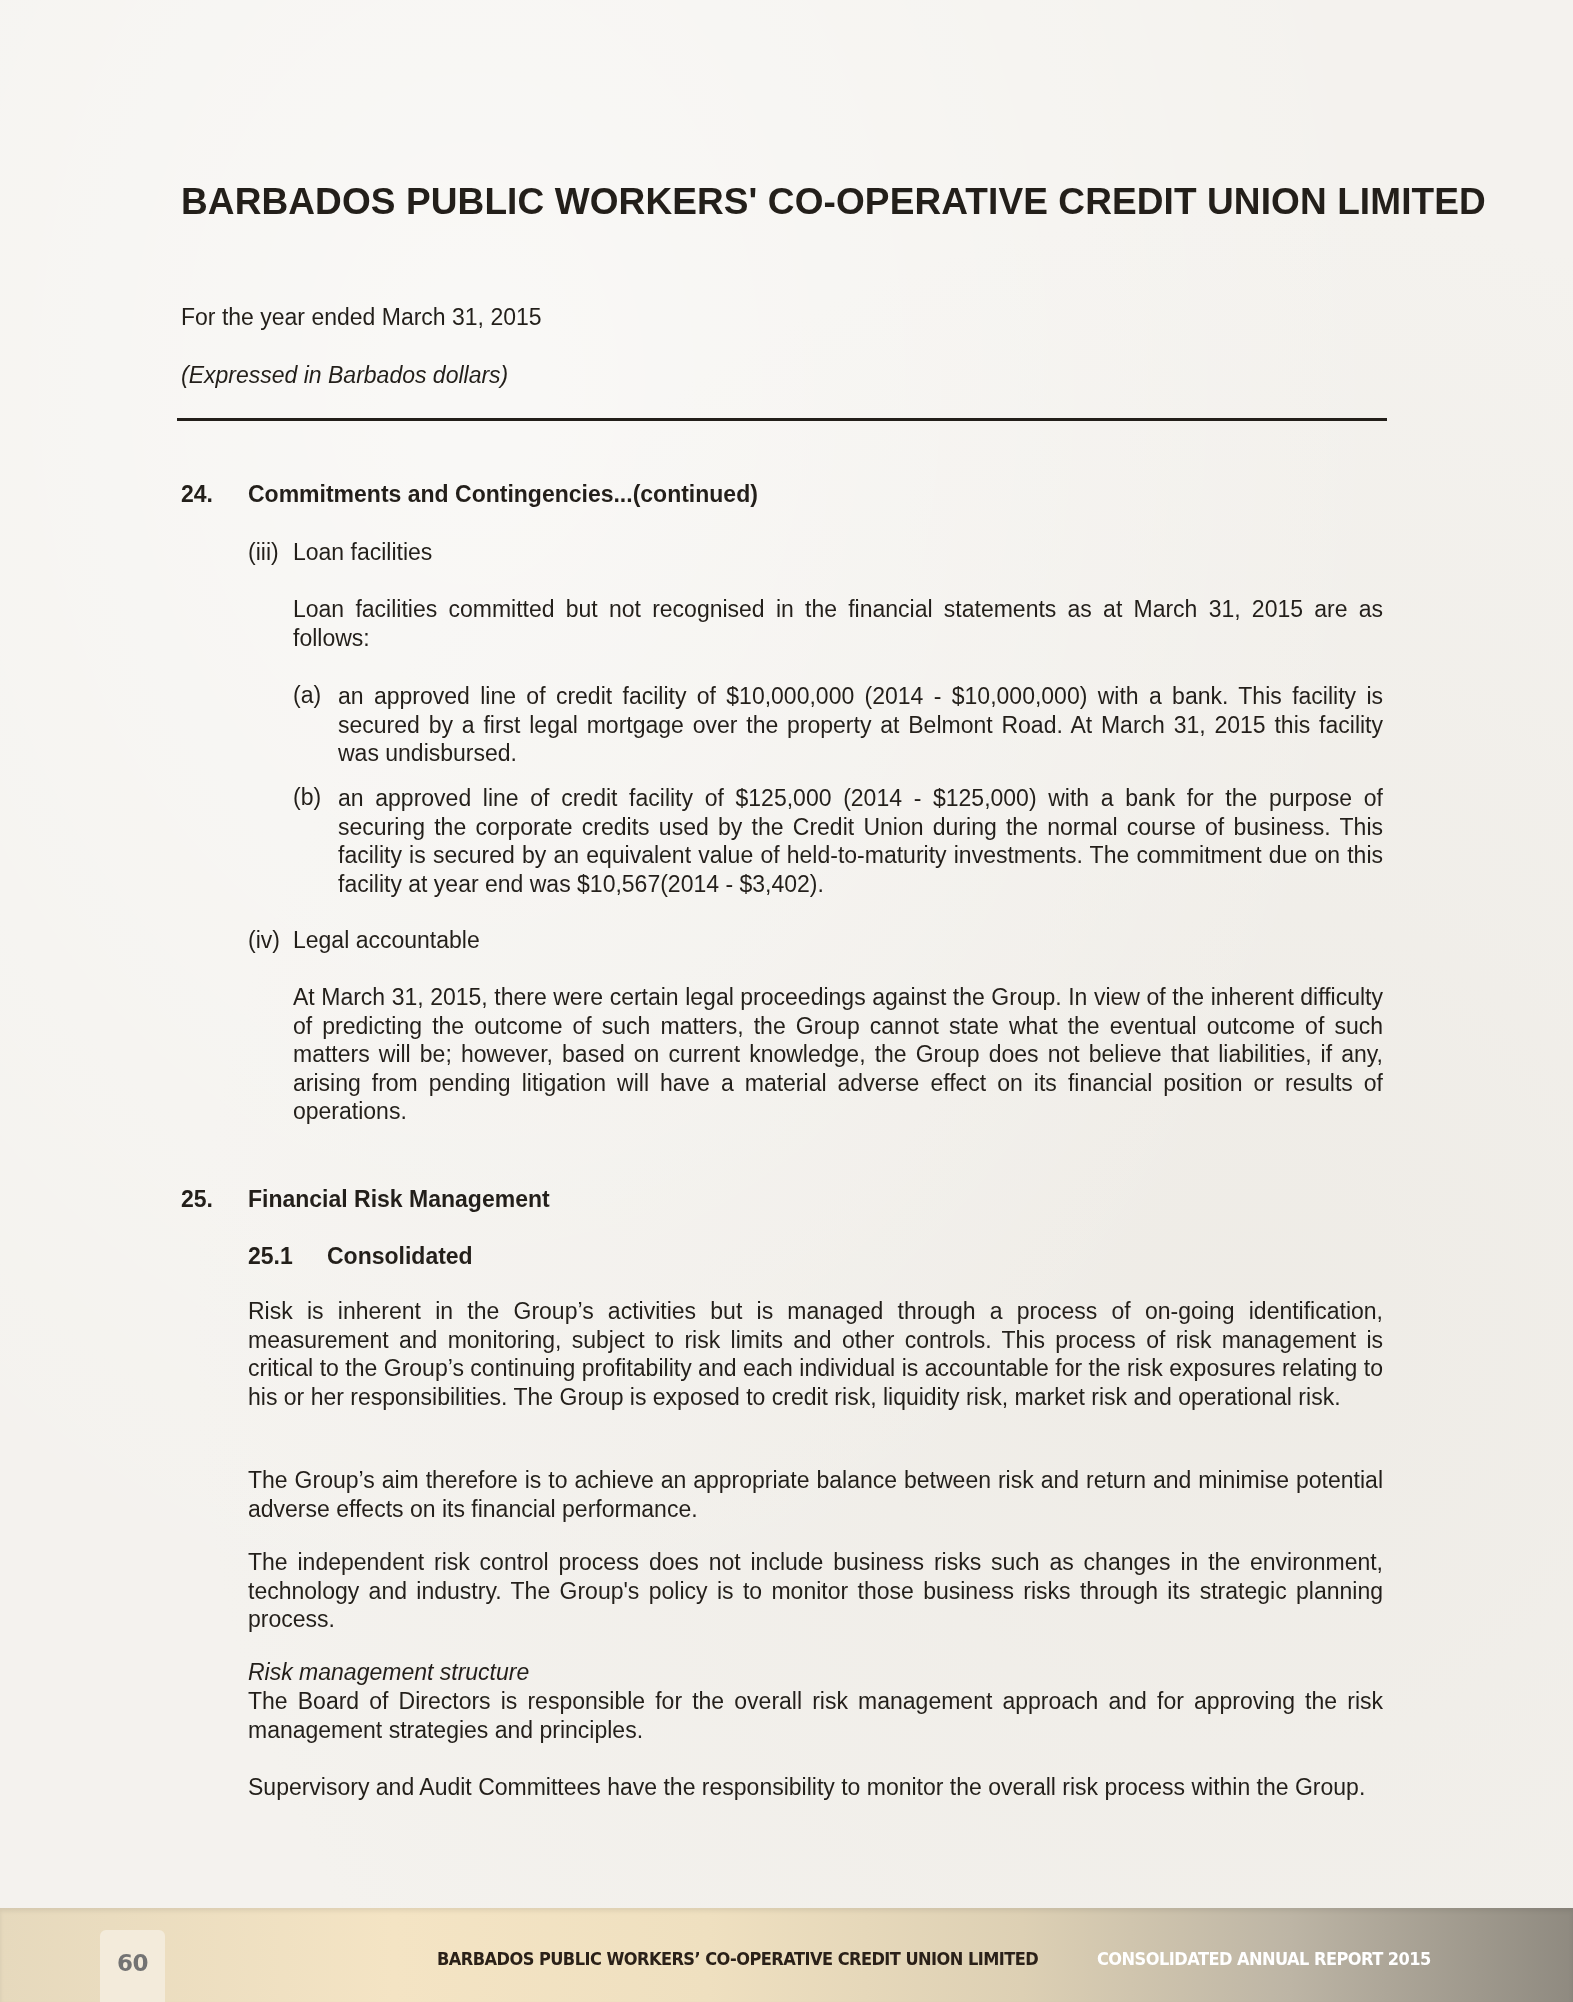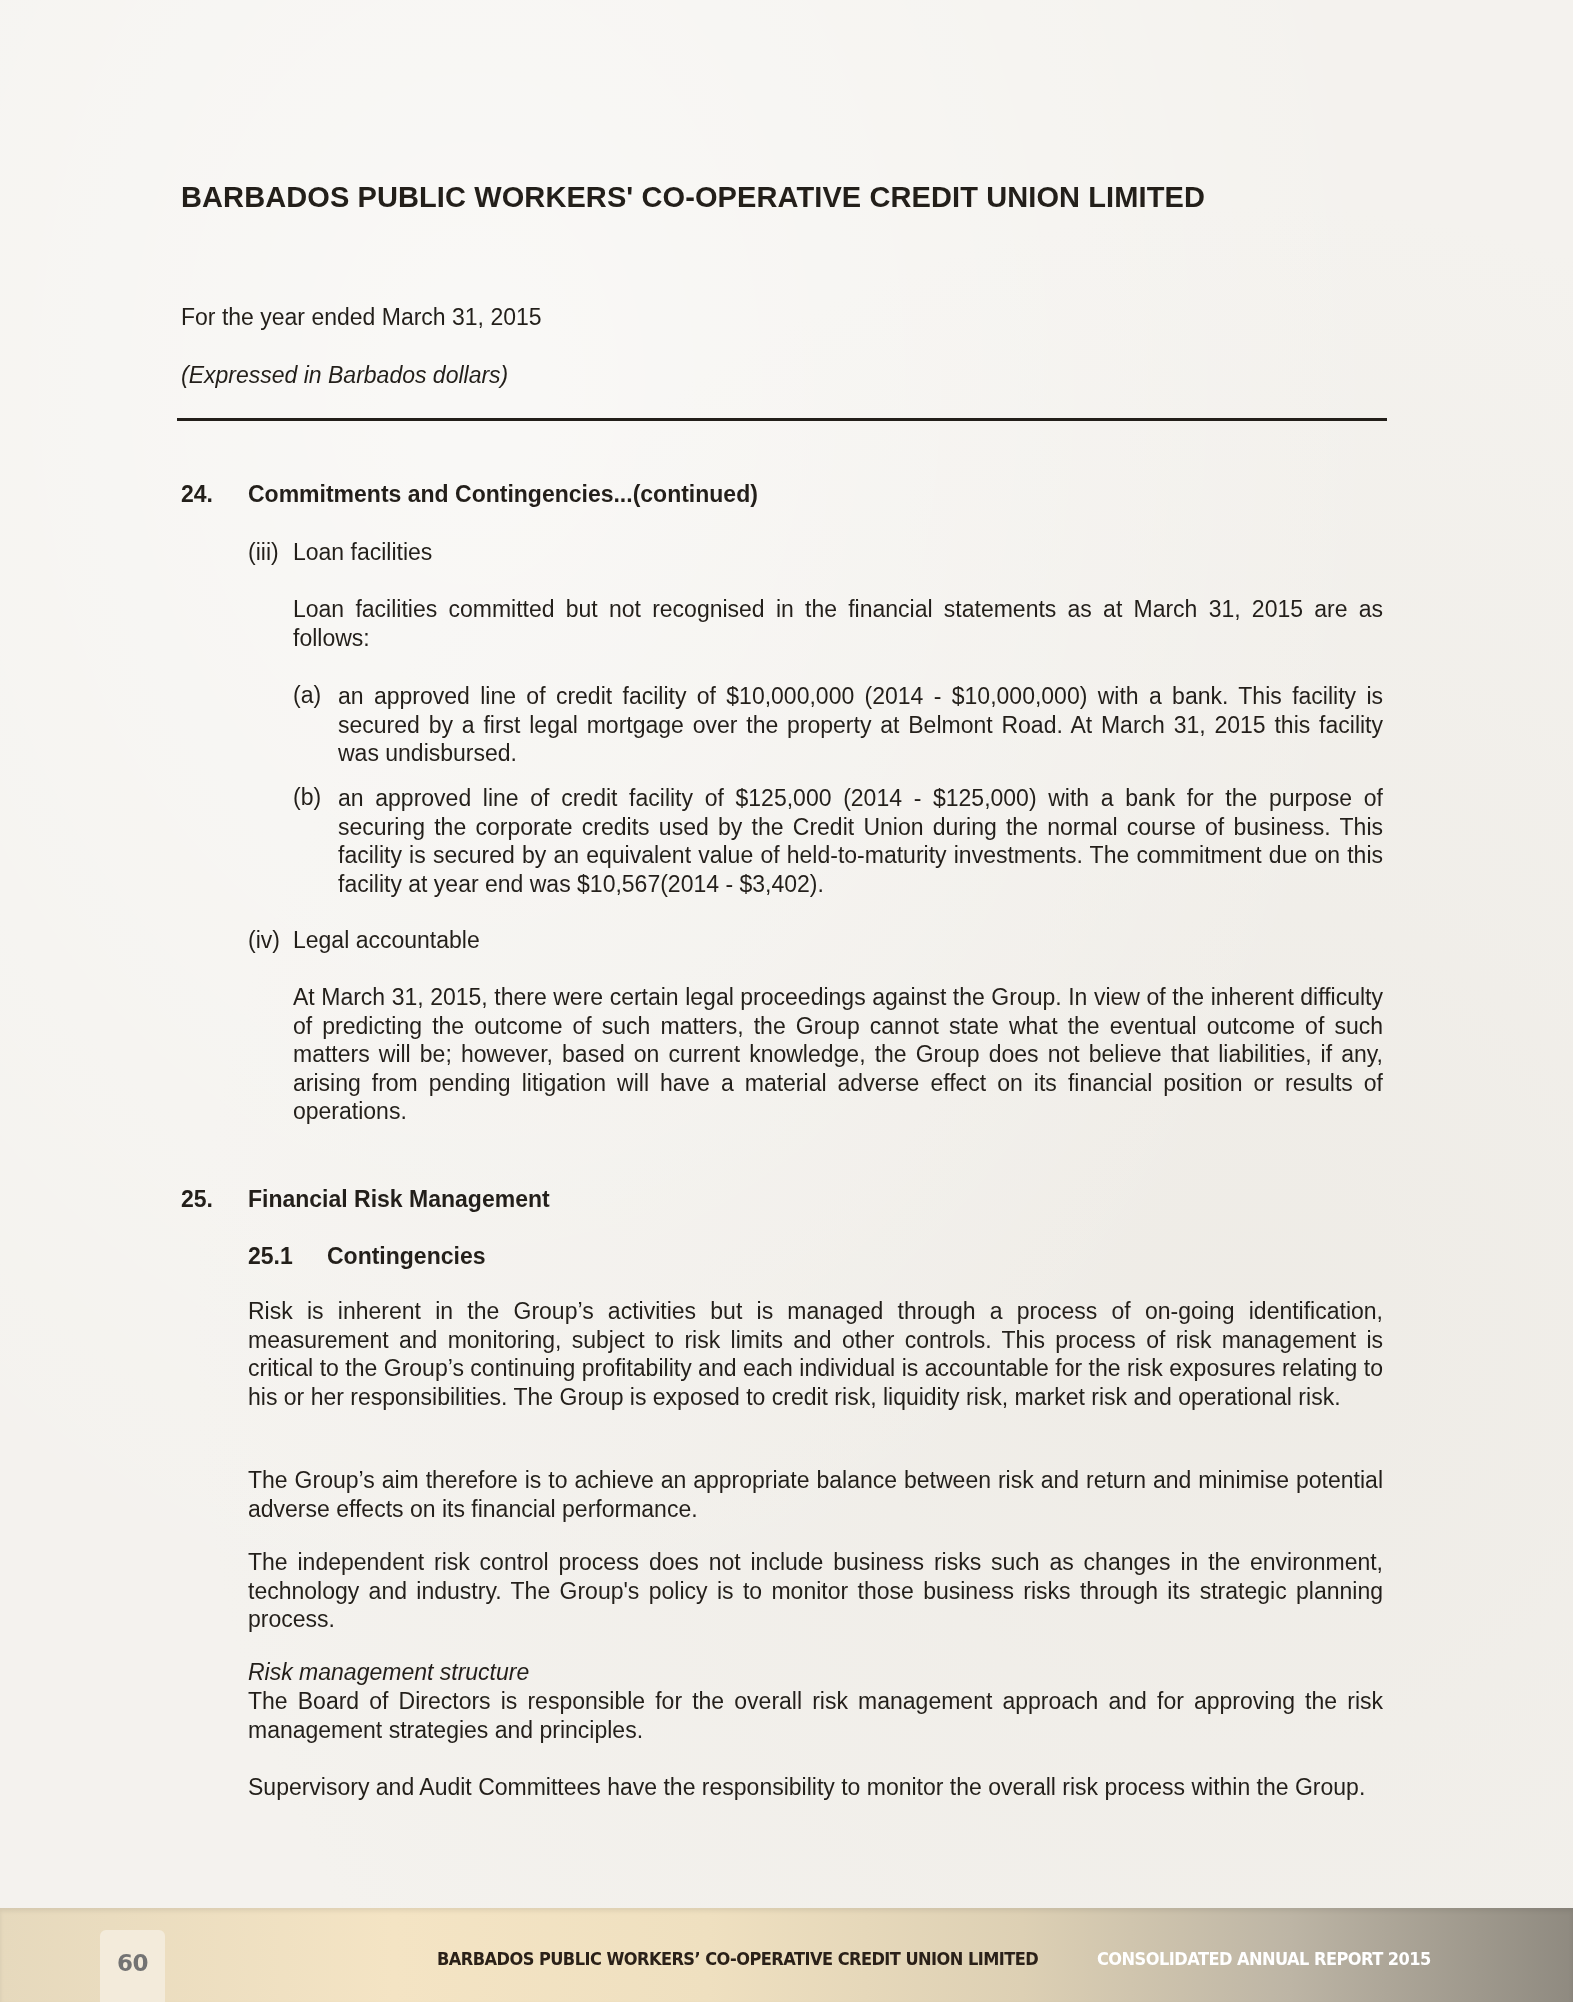--- a/index.html
+++ b/index.html
@@ -11,21 +11,21 @@
   }
   .page {
     position: absolute; left: 0; top: 0; width: 1573px; height: 1908px;
     background:
       radial-gradient(ellipse at 30% 20%, rgba(255,255,255,0.5), rgba(0,0,0,0) 60%),
       radial-gradient(ellipse at 80% 70%, rgba(230,226,218,0.4), rgba(0,0,0,0) 60%),
       #f4f2ee;
   }
   .title {
     position: absolute; left: 181px; top: 181px;
-    font-size: 29px; font-weight: bold; letter-spacing: 0.1px; margin: 0;
+    font-size: 37px; font-weight: bold; letter-spacing: 0.1px; margin: 0;
   }
   .sub { position: absolute; left: 181px; font-size: 23px; margin: 0; }
   .sub1 { top: 247px; }
   .sub2 { top: 304px; }
   .sub3 { top: 362px; font-style: italic; }
   .rule {
     position: absolute; left: 177px; top: 418px; width: 1210px; height: 3px;
     background: #231f1a;
   }
   .content { position: absolute; left: 0; top: 0; width: 100%; }
@@ -97,21 +97,21 @@
 
     <span class="abs item-label" style="top:927px">(iv)</span>
     <span class="abs item-title" style="top:927px">Legal accountable</span>
 
     <p class="abs para p-lvl2" style="top:983px">At March 31, 2015, there were certain legal proceedings against the Group. In view of the inherent difficulty of predicting the outcome of such matters, the Group cannot state what the eventual outcome of such matters will be; however, based on current knowledge, the Group does not believe that liabilities, if any, arising from pending litigation will have a material adverse effect on its financial position or results of operations.</p>
 
     <span class="abs sec-head sec-num" style="top:1186px">25.</span>
     <span class="abs sec-head sec-title" style="top:1186px">Financial Risk Management</span>
 
     <span class="abs sec-head" style="top:1243px; left:248px">25.1</span>
-    <span class="abs sec-head" style="top:1243px; left:327px">Contingencies</span>
+    <span class="abs sec-head" style="top:1243px; left:327px">Consolidated</span>
 
     <p class="abs para p-lvl1" style="top:1297px">Risk is inherent in the Group’s activities but is managed through a process of on-going identification, measurement and monitoring, subject to risk limits and other controls. This process of risk management is critical to the Group’s continuing profitability and each individual is accountable for the risk exposures relating to his or her responsibilities. The Group is exposed to credit risk, liquidity risk, market risk and operational risk.</p>
     <p class="abs para p-lvl1" style="top:1466px">The Group’s aim therefore is to achieve an appropriate balance between risk and return and minimise potential adverse effects on its financial performance.</p>
     <p class="abs para p-lvl1" style="top:1548px">The independent risk control process does not include business risks such as changes in the environment, technology and industry. The Group's policy is to monitor those business risks through its strategic planning process.</p>
 
     <p class="abs para p-lvl1 italic" style="top:1658px">Risk management structure</p>
     <p class="abs para p-lvl1" style="top:1687px">The Board of Directors is responsible for the overall risk management approach and for approving the risk management strategies and principles.</p>
     <p class="abs para p-lvl1" style="top:1773px">Supervisory and Audit Committees have the responsibility to monitor the overall risk process within the Group.</p>
   </div>
 </div>

